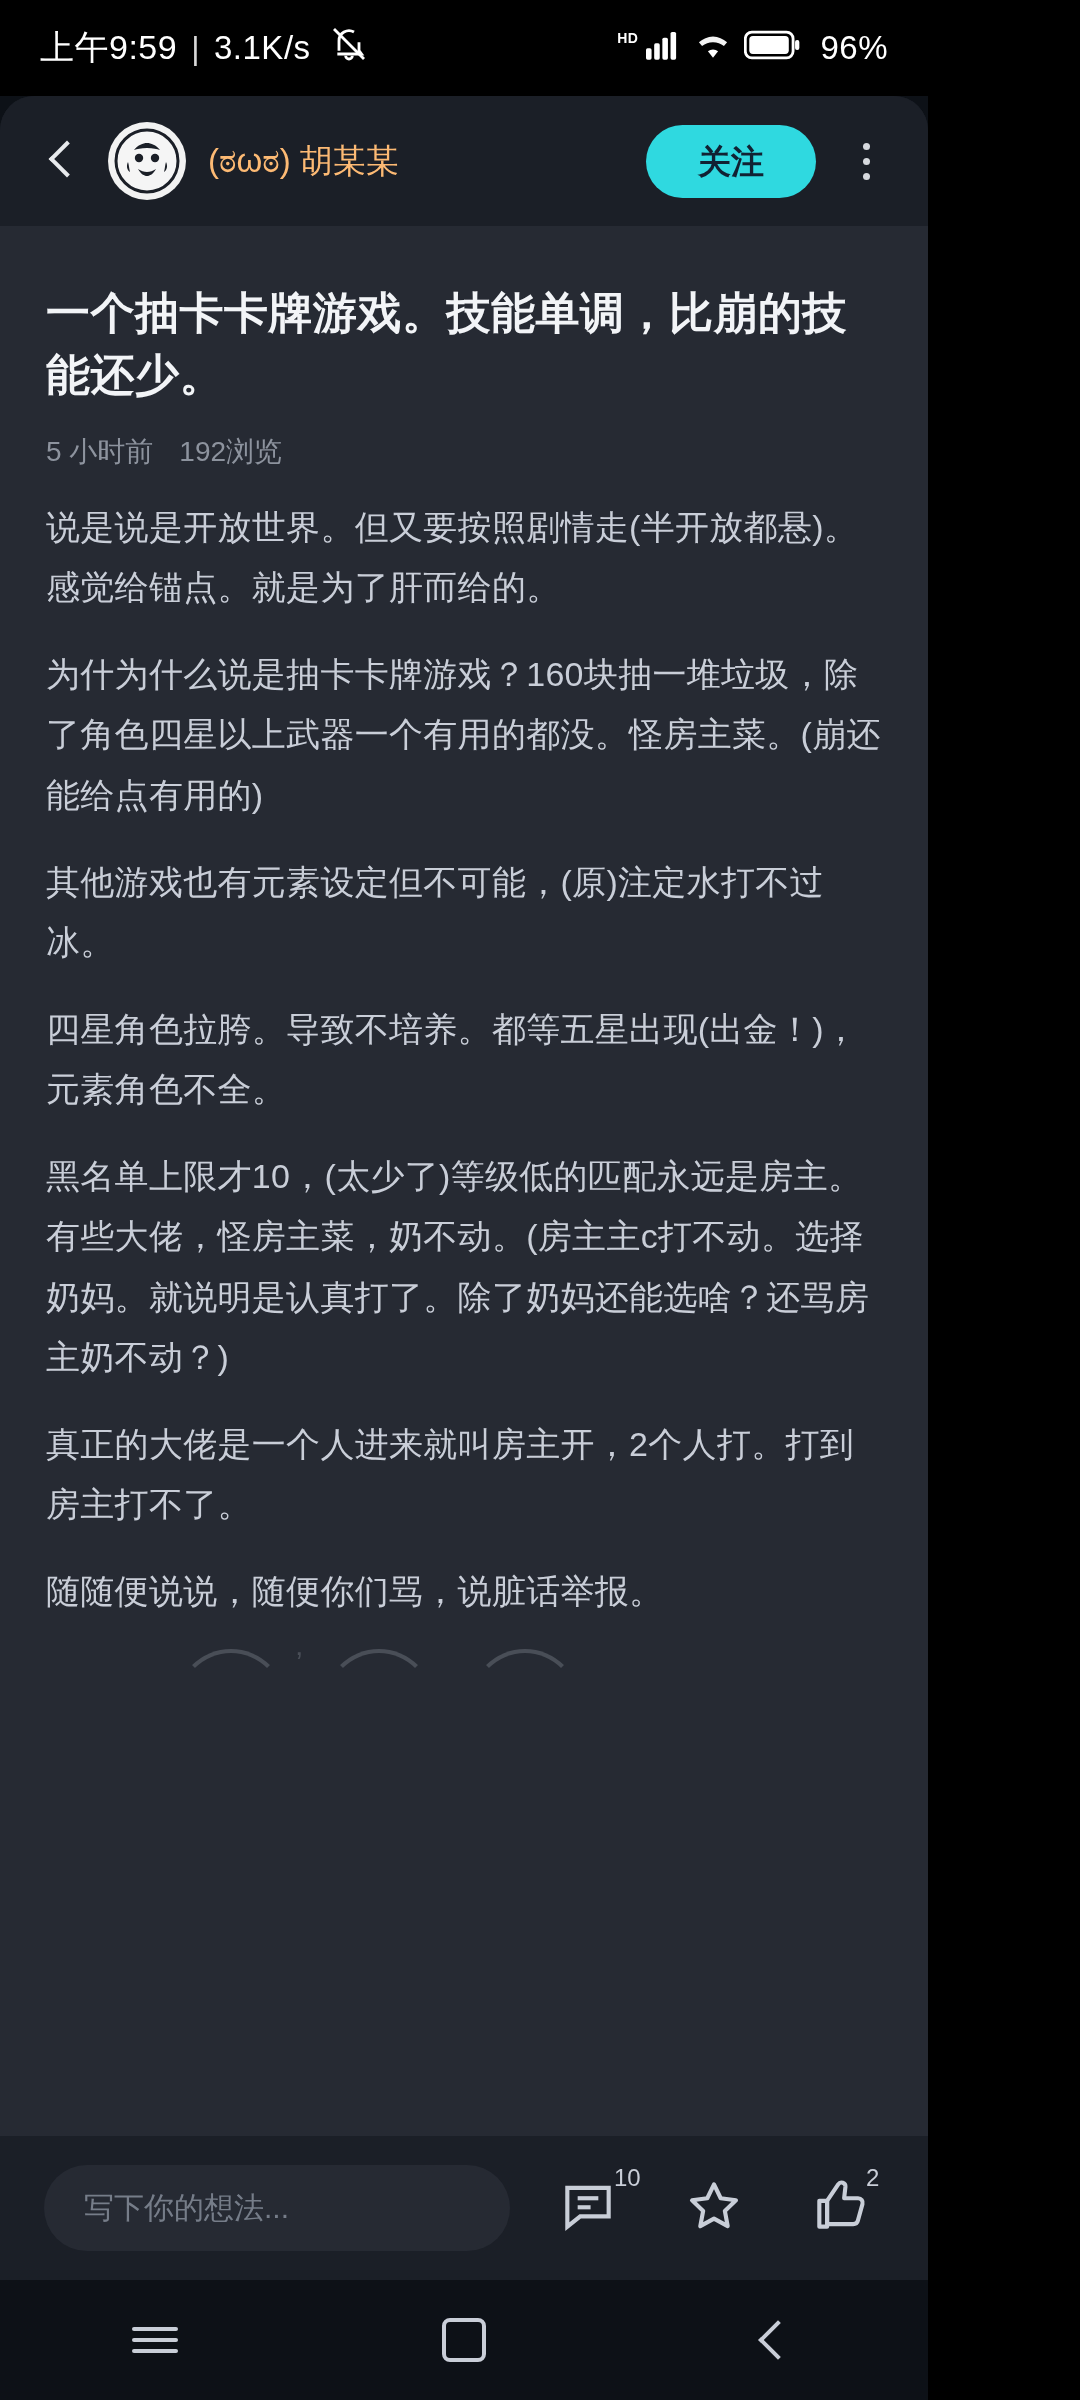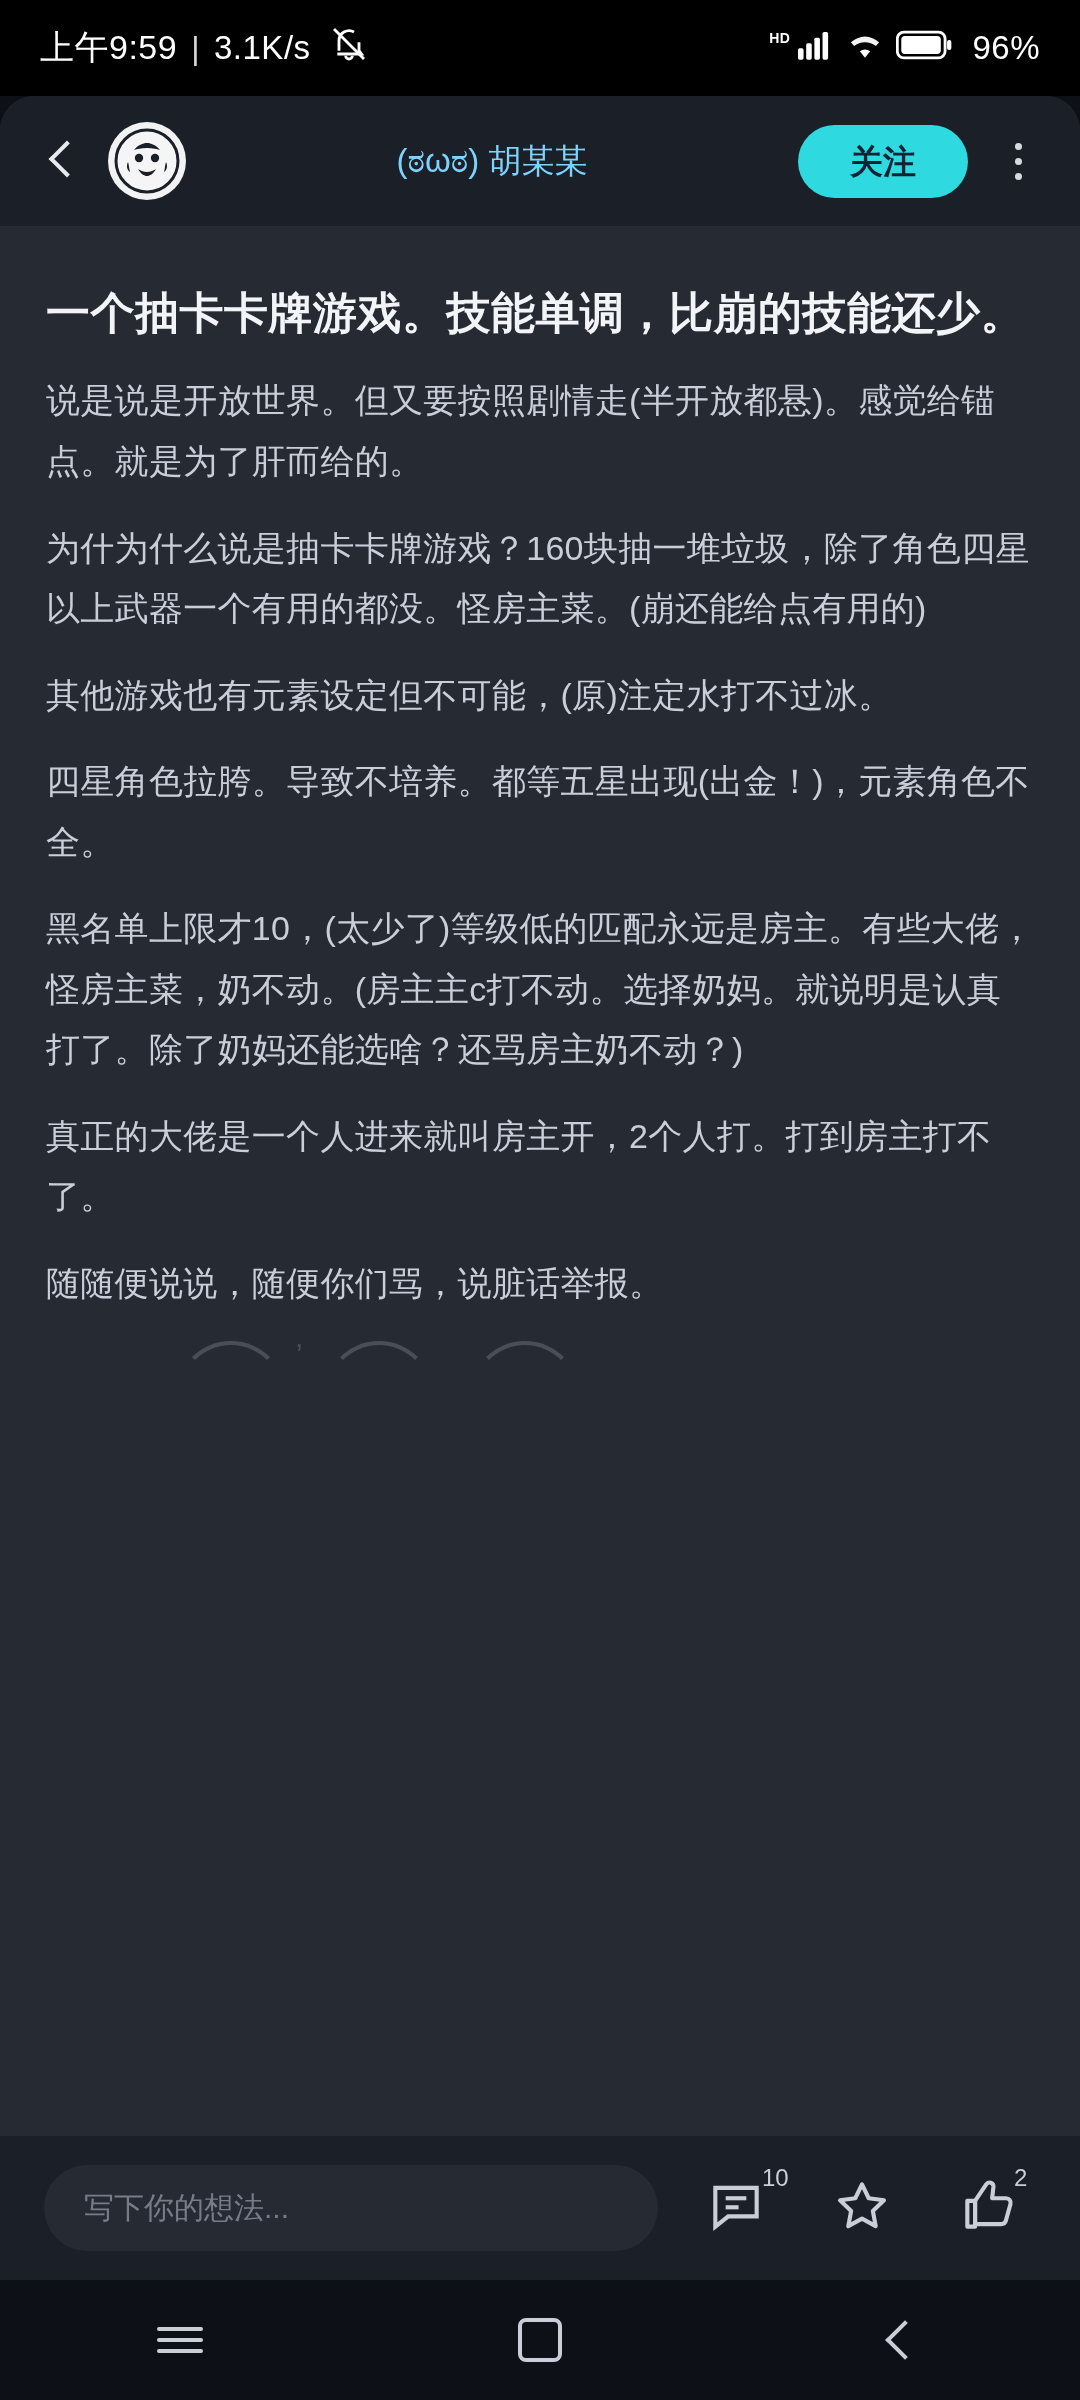--- a/index.html
+++ b/index.html
@@ -5,21 +5,21 @@
   * { box-sizing: border-box; margin: 0; padding: 0; }
   html, body {
     width: 1080px;
     height: 2400px;
     background: #000;
     font-family: "Liberation Sans", sans-serif;
     overflow: hidden;
   }
   .phone {
     position: relative;
-    width: 1080px;
+    width: 928px;
     height: 2400px;
     background: #0d1117;
     display: flex;
     flex-direction: column;
   }
 
   
   .statusbar {
     height: 96px;
     flex: 0 0 96px;
@@ -94,27 +94,26 @@
     flex: 0 0 78px;
     border-radius: 50%;
     background: #f2f2f2;
     display: flex;
     align-items: center;
     justify-content: center;
     overflow: hidden;
   }
   .avatar svg { display:block; }
   .username {
-    color: #7dd3fc;
+    color: #fdba74;
     font-size: 33px;
     white-space: nowrap;
     overflow: hidden;
     text-overflow: ellipsis;
     flex: 1;
-    text-align: center;
   }
   .follow-btn {
     flex: 0 0 auto;
     background: #2fd9e0;
     color: #123;
     font-size: 33px;
     font-weight: bold;
     border: none;
     border-radius: 40px;
     padding: 20px 52px;
@@ -333,20 +332,24 @@
       <button class="follow-btn">关注</button>
       <div class="more-icon">
         <i></i>
           <i></i>
           <i></i>
       </div>
     </div>
 
     <div class="content">
       <div class="title">一个抽卡卡牌游戏。技能单调，比崩的技能还少。</div>
+      <div class="meta">
+        <span>5 小时前</span>
+        <span>192浏览</span>
+      </div>
 
       <p class="body-para">说是说是开放世界。但又要按照剧情走(半开放都悬)。感觉给锚点。就是为了肝而给的。</p>
       <p class="body-para">为什为什么说是抽卡卡牌游戏？160块抽一堆垃圾，除了角色四星以上武器一个有用的都没。怪房主菜。(崩还能给点有用的)</p>
       <p class="body-para">其他游戏也有元素设定但不可能，(原)注定水打不过冰。</p>
       <p class="body-para">四星角色拉胯。导致不培养。都等五星出现(出金！)，元素角色不全。</p>
       <p class="body-para">黑名单上限才10，(太少了)等级低的匹配永远是房主。有些大佬，怪房主菜，奶不动。(房主主c打不动。选择奶妈。就说明是认真打了。除了奶妈还能选啥？还骂房主奶不动？)</p>
       <p class="body-para">真正的大佬是一个人进来就叫房主开，2个人打。打到房主打不了。</p>
       <p class="body-para">随随便说说，随便你们骂，说脏话举报。</p>
 
       <div class="faded-shapes">

